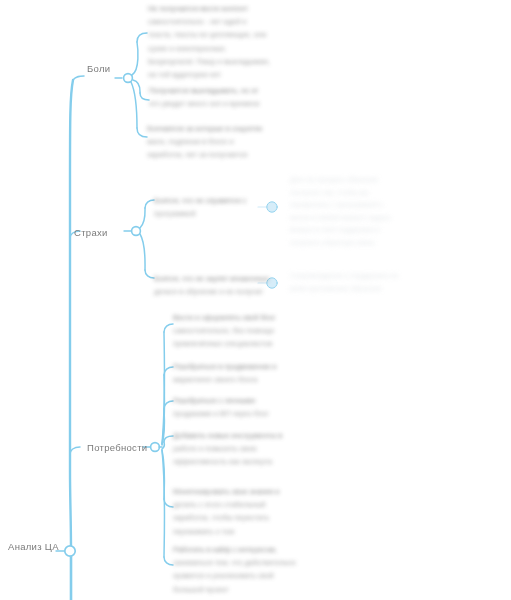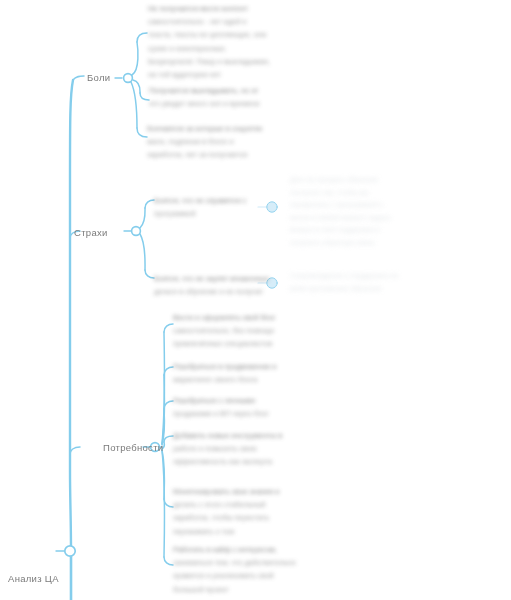--- a/index.html
+++ b/index.html
@@ -5,24 +5,24 @@
   html,body{margin:0;padding:0;background:#ffffff;}
   body{
     width:511px;height:600px;position:relative;overflow:hidden;
     font-family:"Liberation Sans","DejaVu Sans",sans-serif;
   }
   #mindmap-canvas{position:absolute;inset:0;width:511px;height:600px;}
   .node-label{
     position:absolute;color:#7b7b7b;font-size:9.5px;letter-spacing:.3px;
     white-space:nowrap;line-height:1;
   }
-  #root-label{left:8px;top:542px;margin-top:32px;}
-  #branch-label-0{left:87px;top:73px;text-align:center;}
+  #root-label{left:8px;top:542px;}
+  #branch-label-0{left:87px;top:64px;text-align:center;}
   #branch-label-1{left:74px;top:228px;}
-  #branch-label-2{left:103px;top:443px;}
+  #branch-label-2{left:87px;top:443px;}
   .leaf{
     position:absolute;font-size:7.4px;line-height:13.2px;color:#8d8d8d;
     filter:blur(2.1px);opacity:.82;-webkit-user-select:none;user-select:none;
   }
   .leaf span{display:block;white-space:nowrap;}
   .leaf .k{color:#6f6f6f;}
   .sub{
     position:absolute;font-size:7.2px;line-height:12.6px;color:#dadee1;
     filter:blur(2.4px);opacity:.75;
   }

